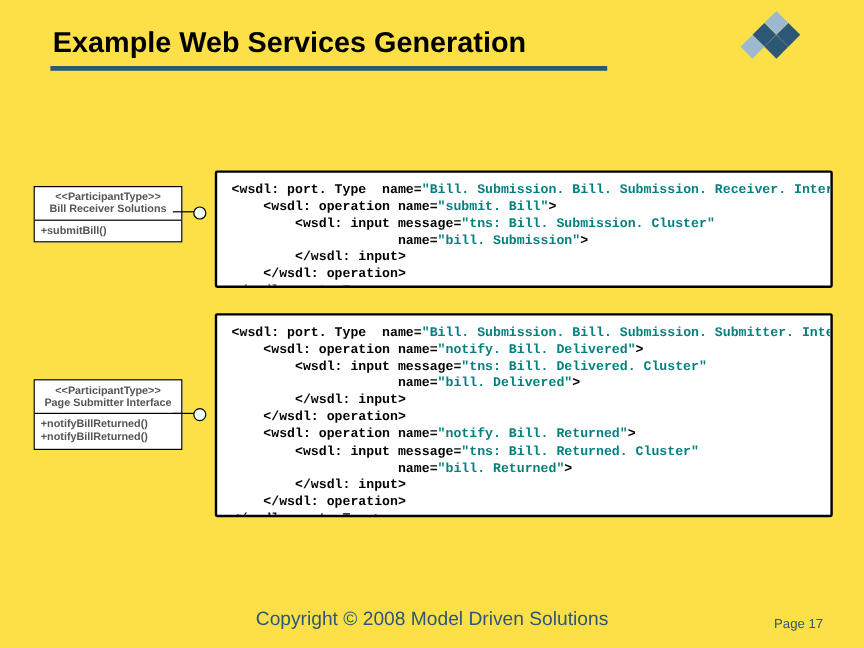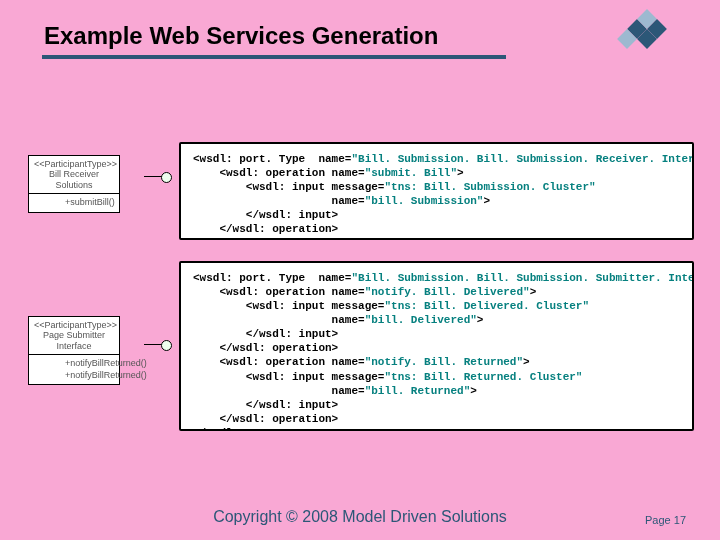--- a/index.html
+++ b/index.html
@@ -1,35 +1,35 @@
 <!DOCTYPE html>
 <html><head>
 <meta charset="utf-8">
 <style>
   * { margin: 0; padding: 0; box-sizing: border-box; }
   html, body { width: 720px; height: 540px; font-family: Arial, Helvetica, sans-serif; background: #fff; color: #000; }
-  .slide { position: relative; width: 720px; height: 540px; background: #f9a8d4; }
+  .slide { position: relative; width: 720px; height: 540px; background: #fde047; }
 
   .title-bar { position: absolute; top: 22px; left: 44px; right: 148px; }
   .title-text { font-size: 24px; font-weight: bold; color: #000; }
   .title-underline { position: absolute; top: 55px; left: 42px; width: 464px; height: 4px; background: #2c5777; }
 
   .logo { position: absolute; top: 12px; right: 46px; width: 72px; height: 42px; }
   .logo-piece { position: absolute; transform: rotate(45deg); background: #2c5777; width: 14px; height: 14px; }
   .lp1 { top: 10px; left: 28px; }
   .lp2 { top: 0px;  left: 38px; background: #9db9d0; }
   .lp3 { top: 10px; left: 48px; }
   .lp4 { top: 20px; left: 38px; }
   .lp5 { top: 20px; left: 18px; background: #9db9d0; }
 
-  .uml-box { position: absolute; background: #fff; border: 1px solid #000; width: 92px; font-size: 9px; color: #555; filter: blur(0.3px); }
+  .uml-box { position: absolute; background: #fff; border: 1px solid #000; width: 124px; font-size: 9px; color: #555; filter: blur(0.3px); font-weight: bold; }
   .uml-a { top: 155px; left: 28px; }
   .uml-b { top: 316px; left: 28px; }
   .uml-head { padding: 3px 5px; border-bottom: 1px solid #000; text-align: center; line-height: 1.15; }
-  .uml-body { padding: 3px 5px; line-height: 1.3; margin-left: 31px; }
+  .uml-body { padding: 3px 5px; line-height: 1.3; }
 
   .lolli { position: absolute; width: 18px; height: 0; border-bottom: 1px solid #000; }
   .lolli::after { content: ""; position: absolute; right: -10px; top: -4.5px; width: 9px; height: 9px; border: 1px solid #000; background: #efe; border-radius: 50%; }
   .lolli-a { top: 176px; left: 144px; }
   .lolli-b { top: 344px; left: 144px; }
 
   .code-panel { position: absolute; left: 179px; right: 26px; background: #fff; border: 2px solid #000; padding: 8px 12px; font-family: "Courier New", Courier, monospace; font-size: 11px; font-weight: bold; line-height: 1.28; white-space: pre; overflow: hidden; border-radius: 2px; }
   .code-panel-a { top: 142px; height: 98px; }
   .code-panel-b { top: 261px; height: 170px; }
 

